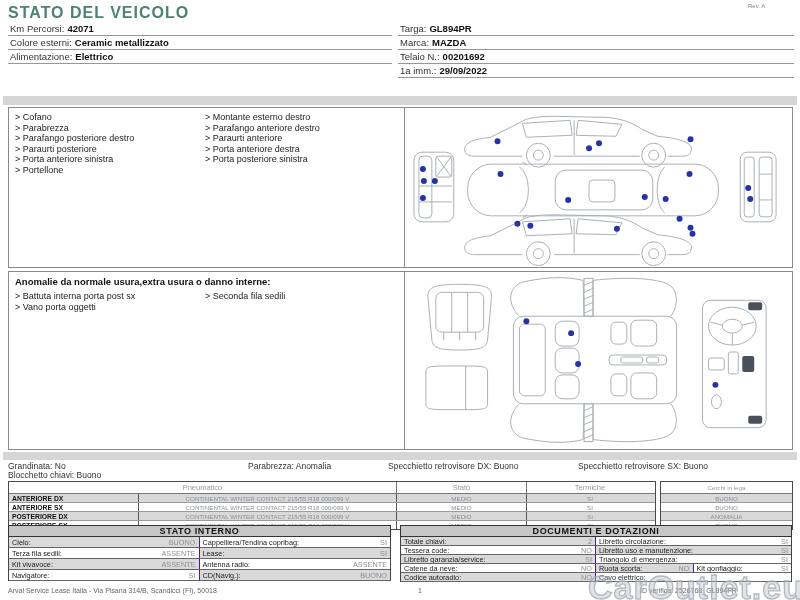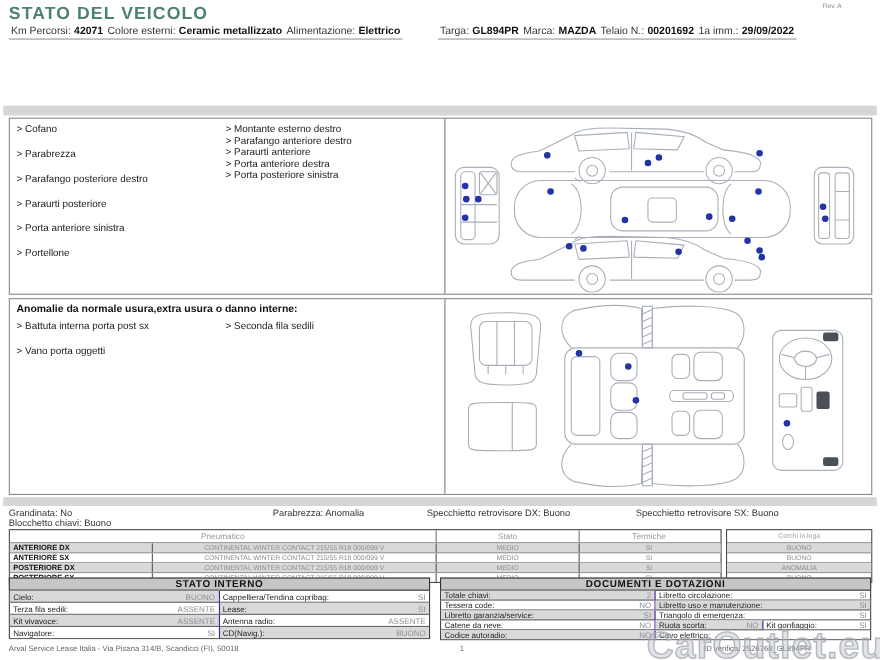--- a/index.html
+++ b/index.html
@@ -5,36 +5,36 @@
   html,body{margin:0;padding:0;}
   body{
     width:800px;height:600px;position:relative;background:#ffffff;
     font-family:"Liberation Sans","DejaVu Sans",sans-serif;color:#222;
     overflow:hidden;
   }
   .abs{position:absolute;}
   
   .page-title{left:8px;top:4px;font-size:16px;font-weight:bold;color:#4c8273;letter-spacing:1px;}
   .rev{left:748px;top:3px;font-size:6px;color:#888;}
-  .fields{display:flex;flex-direction:row;}
+  .fields{display:flex;flex-direction:column;}
   .fields-left{left:8px;top:22px;width:384px;}
   .fields-right{left:398px;top:22px;width:396px;}
   .field-row{border-bottom:1px solid #979797;padding:1px 2px 1px 2px;font-size:9.5px;line-height:11px;}
   .field-row .lbl{color:#333;margin-right:3px;}
   .field-row .val{font-weight:bold;color:#101010;}
   
   .sep{left:3px;width:794px;height:9px;background:#d6d6d6;}
   
   .box{border:1px solid #8a8a8a;background:#fff;box-sizing:border-box;}
   .anom-text{left:8px;width:397px;padding:4px 6px;}
   .anom-diag{left:404px;width:389px;display:flex;align-items:flex-start;justify-content:center;}
   .anom-title{font-size:9.5px;font-weight:bold;color:#111;margin-bottom:4px;}
   .anom-cols{display:flex;}
   .anom-col{display:flex;flex-direction:column;font-size:9px;line-height:10.5px;color:#222;}
-  .anom-col.c1{width:190px;gap:12px;}
+  .anom-col.c1{width:190px;}
   
   .check-item{font-size:8.5px;color:#333;white-space:nowrap;}
   .check-item .cv{color:#333;}
   
   .tyre-table{left:8px;top:481px;width:648px;border:1px solid #4a4a4a;box-sizing:border-box;}
   .cerchi-table{left:660px;top:481px;width:133px;border:1px solid #4a4a4a;box-sizing:border-box;}
   .t-head{display:flex;height:11px;color:#9a9a9a;font-size:7.5px;border-bottom:1px solid #777;}
   .t-head>div{display:flex;align-items:center;justify-content:center;box-sizing:border-box;}
   .t-row{display:flex;height:8px;border-bottom:1px solid #9a9a9a;}
   .t-row:last-child{border-bottom:none;}

